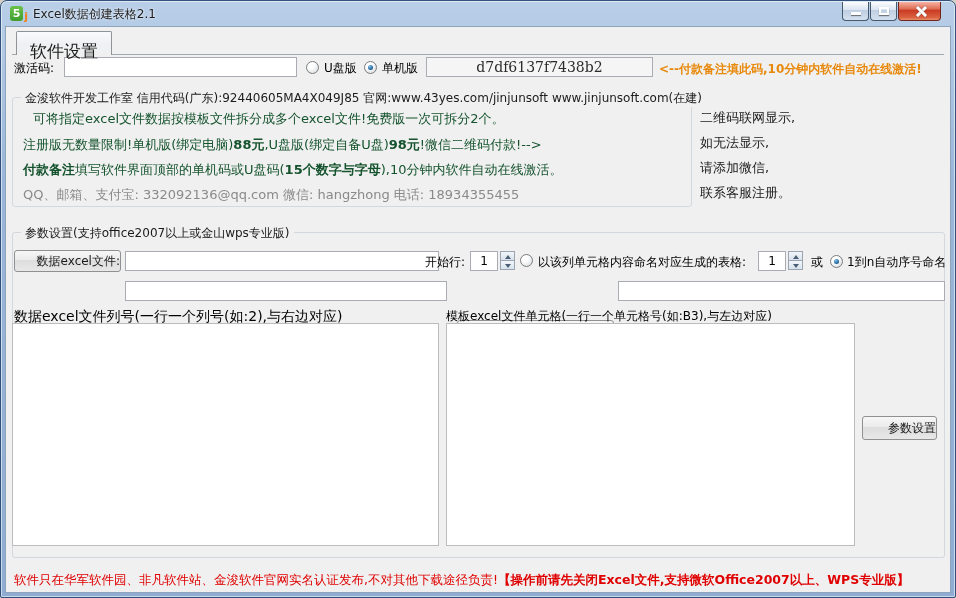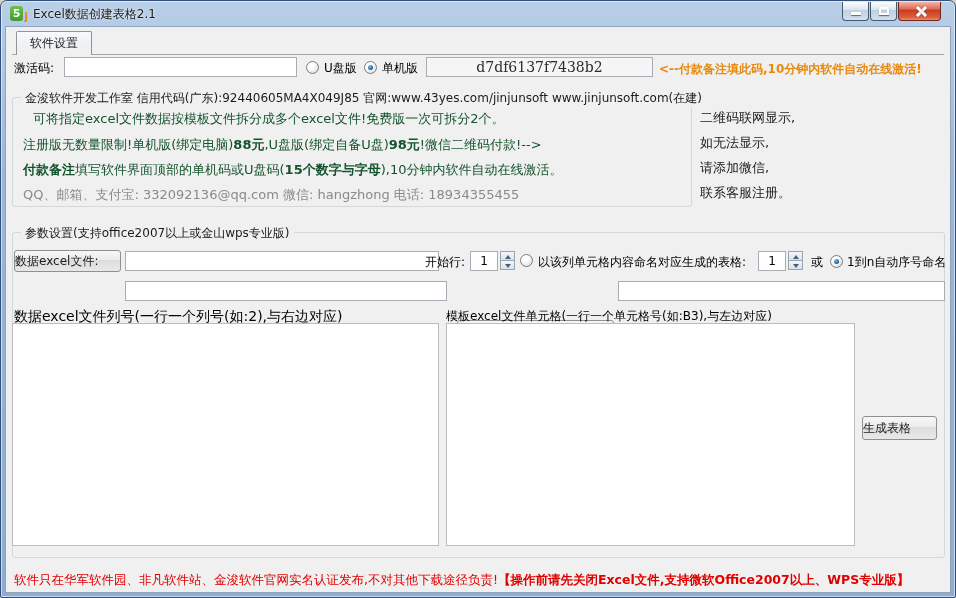--- a/index.html
+++ b/index.html
@@ -45,24 +45,24 @@
 
   .client {
     position:absolute; left:4px; top:25px; right:4px; bottom:4px;
     background:#f0f0f0; border:1px solid #8ea4bd; overflow:hidden;
   }
   .abs { position:absolute; }
 
   
   [data-name="tab-strip-line"] { left:6px; right:6px; top:27px; border-top:1px solid #a3a8ae; }
   [data-name="tab-settings"] {
-    left:10px; top:4px; height:24px; padding:0 13px; z-index:2;
+    left:10px; top:4px; height:24px; padding:8px 13px; z-index:2;
     border:1px solid #8f9499; border-bottom:none; border-radius:2px 2px 0 0;
     background:linear-gradient(#f8fafc,#eef1f4 55%,#f0f0f0);
-    font-size:12px; line-height:23px; color:#1b1b1b;
+    font-size:17px; line-height:23px; color:#1b1b1b;
   }
 
   
   [data-name="activation-label"] { left:8px; top:33px; font-size:12px; }
   input.txt, .codefield {
     border:1px solid #a9acb2; background:#fff; font-size:12px; padding:0 3px;
     font-family:"DejaVu Sans","Liberation Sans",sans-serif;
   }
   [data-name="activation-input"] { left:58px; top:30px; width:233px; height:20px; background:#f2f2f2; border-color:#b4b8be; }
   .radio { width:13px; height:13px; border:1px solid #7c7c7c; border-radius:50%;
@@ -89,21 +89,21 @@
   .info-line.l4 { top:88px; color:#8a8a8a; }
   .b { font-weight:bold; }
 
   [data-name="qr-panel"] { left:694px; top:78px; width:250px; font-size:13px; line-height:25px; color:#1b1b1b; }
 
   [data-name="params-groupbox"] { left:6px; top:205px; width:933px; height:326px; }
 
   .btn {
     border:1px solid #8e9094; border-radius:3px;
     background:linear-gradient(#f7f7f7,#ebebeb 45%,#dddddd 46%,#e8e8e8);
-    font-size:12px; color:#1b1b1b; text-align:left; cursor:default;
+    font-size:12px; color:#1b1b1b; text-align:right; cursor:default;
     font-family:"DejaVu Sans","Liberation Sans",sans-serif;
   }
   [data-name="data-file-button"]     { left:8px;  top:223px; width:107px; height:22px; }
   [data-name="data-file-input"]      { left:119px; top:224px; width:314px; height:20px; }
   [data-name="start-row-label"]      { left:419px; top:227px; font-size:12px; }
   [data-name="start-row-input"]      { left:464px; top:224px; width:28px; height:20px; text-align:center; }
   [data-name="start-row-spinner"]    { left:494px; top:224px; }
   [data-name="name-by-column-radio"] { left:514px; top:227px; }
   [data-name="name-by-column-label"] { left:532px; top:227px; font-size:12px; white-space:nowrap; }
   [data-name="name-column-input"]    { left:752px; top:224px; width:28px; height:20px; text-align:center; }
@@ -225,18 +225,18 @@
 
     <input class="abs txt" data-name="template-file-input" value="" style="">
     <button class="abs btn" data-name="save-folder-button">生成表格保存到此文件夹:</button>
     <input class="abs txt" data-name="save-folder-input" value="" style="">
 
     <div class="abs" data-name="left-list-label">数据excel文件列号(一行一个列号(如:2),与右边对应)</div>
     <div class="abs" data-name="right-list-label">模板excel文件单元格(一行一个单元格号(如:B3),与左边对应)</div>
     <textarea class="listbox" data-name="left-list-textarea" style=""></textarea>
     <textarea class="listbox" data-name="right-list-textarea" style=""></textarea>
 
-    <button class="abs btn" data-name="generate-button">生成表格</button>
+    <button class="abs btn" data-name="generate-button">参数设置</button>
 
     <div class="abs" data-name="footer-notice"><span data-name="footer-notice-main">软件只在华军软件园、非凡软件站、金浚软件官网实名认证发布,不对其他下载途径负责!</span><span class="b" data-name="footer-notice-bracket">【操作前请先关闭Excel文件,支持微软Office2007以上、WPS专业版】</span></div>
 
   </div>
 </div>
 
 </body></html>

